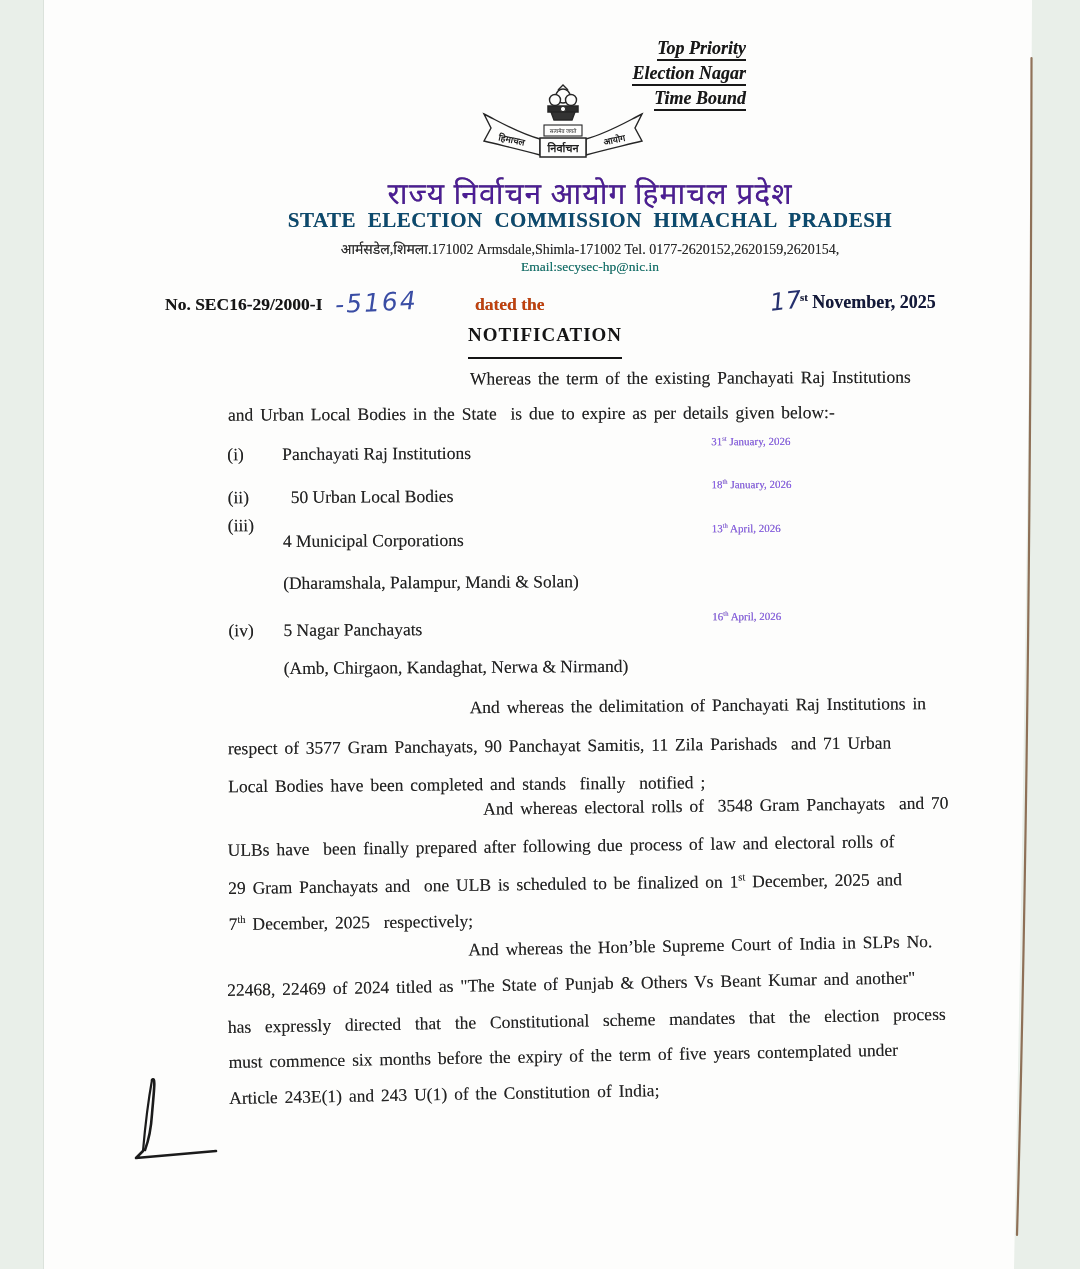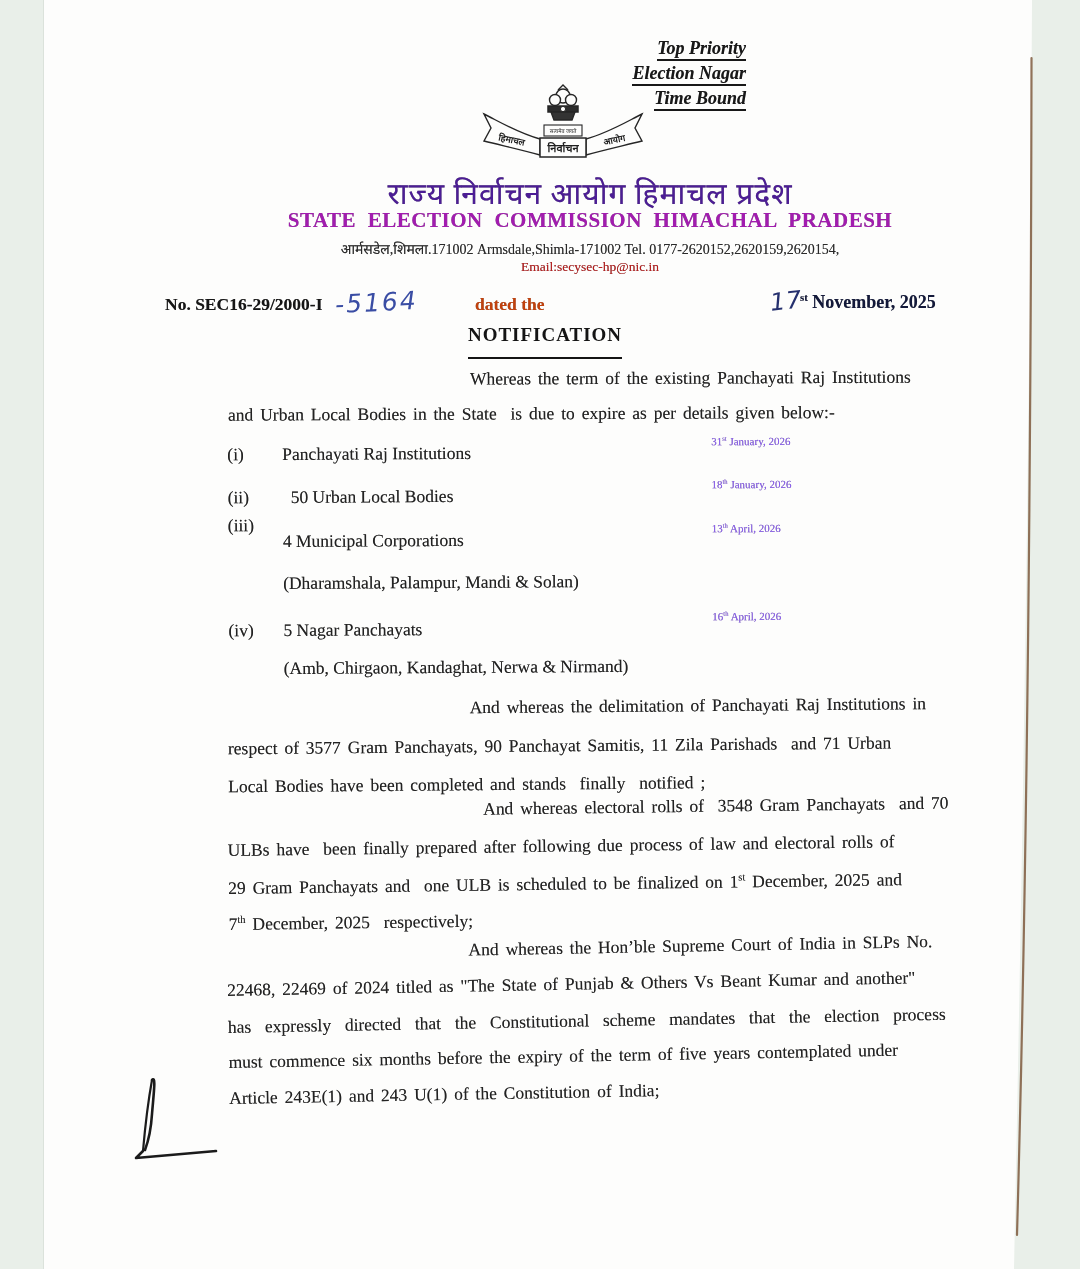--- a/index.html
+++ b/index.html
@@ -13,23 +13,23 @@
   .abs{position:absolute;white-space:pre;}
   .scantxt{text-shadow:0 0 .5px rgba(45,45,45,.55);}
   
   .priority{position:absolute;right:122px;top:38px;text-align:right;}
   .priority .pline{display:block;margin-bottom:2px;}
   .priority .pline span{display:inline-block;font-weight:bold;font-style:italic;
       font-size:18px;color:#181818;border-bottom:2px solid #181818;padding-bottom:0;}
   
   .center-block{position:absolute;left:100px;width:980px;text-align:center;}
   .hindi-title{top:172px;font-size:30px;font-weight:400;letter-spacing:1px;color:#4c1d95;}
-  .eng-title{top:208px;font-size:21px;font-weight:bold;word-spacing:6px;letter-spacing:.5px;color:#a21caf;}
+  .eng-title{top:208px;font-size:21px;font-weight:bold;word-spacing:6px;letter-spacing:.5px;color:#0c4a6e;}
   .addr{top:239px;font-size:14px;color:#2a2a2a;}
-  .email{top:259px;font-size:13.5px;color:#b91c1c;}
+  .email{top:259px;font-size:13.5px;color:#0f766e;}
   
   .refrow{position:absolute;top:290px;left:0;width:1080px;height:40px;}
   .ref-printed{position:absolute;left:165px;top:4px;font-weight:bold;font-size:17.5px;color:#161616;}
   .hand{font-family:"DejaVu Sans",sans-serif;font-style:italic;}
   .ref-hand{position:absolute;left:335px;top:-2px;font-size:25px;color:#3a4da4;
             letter-spacing:2px;transform:rotate(-3deg);}
   .dated{position:absolute;left:475px;top:4px;font-weight:bold;font-size:17.5px;color:#c2410c;}
   .date-hand{position:absolute;left:770px;top:-3px;font-size:24px;color:#25306e;
              letter-spacing:1px;transform:rotate(-6deg);}
   .date-printed{position:absolute;left:800px;top:2px;font-weight:bold;font-size:18px;color:#13193a;}

